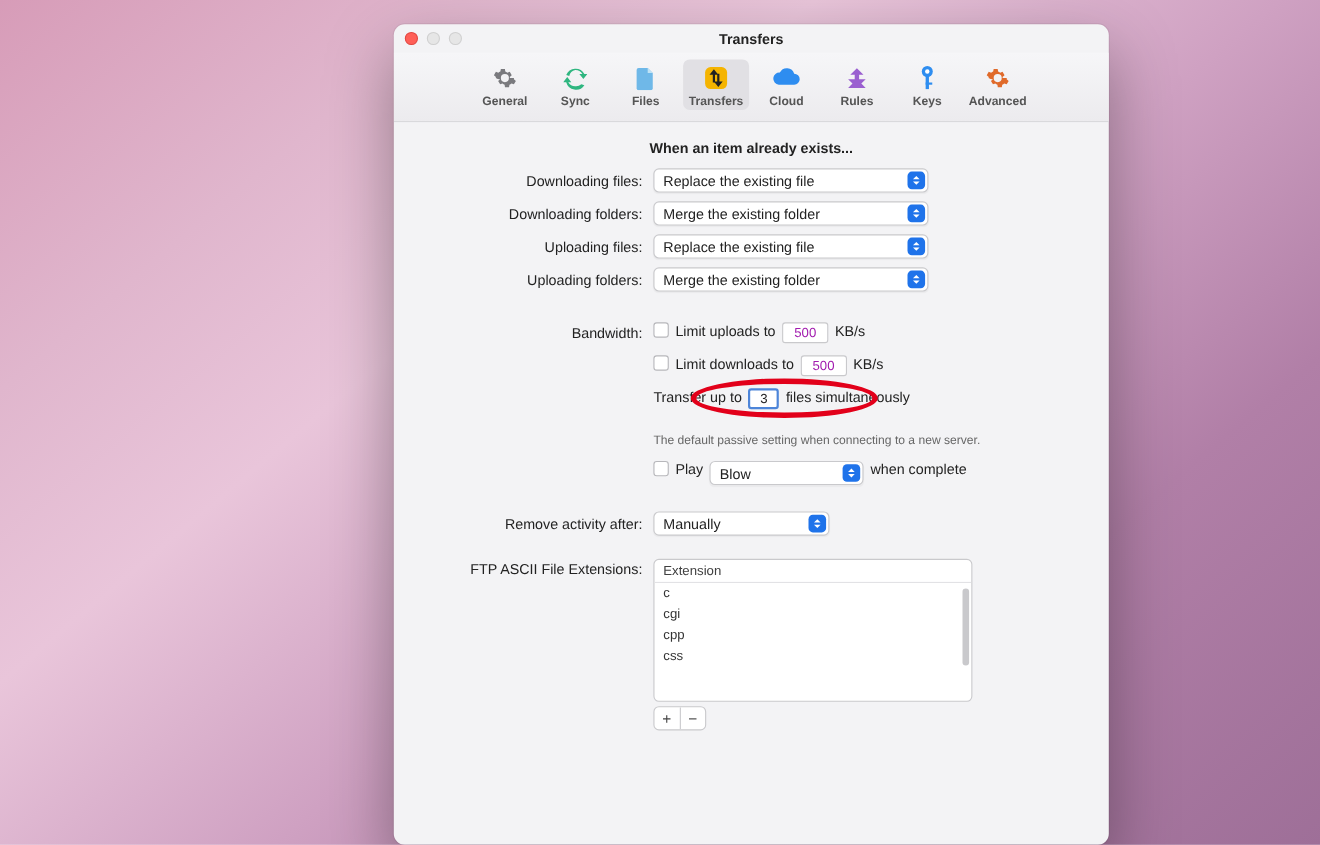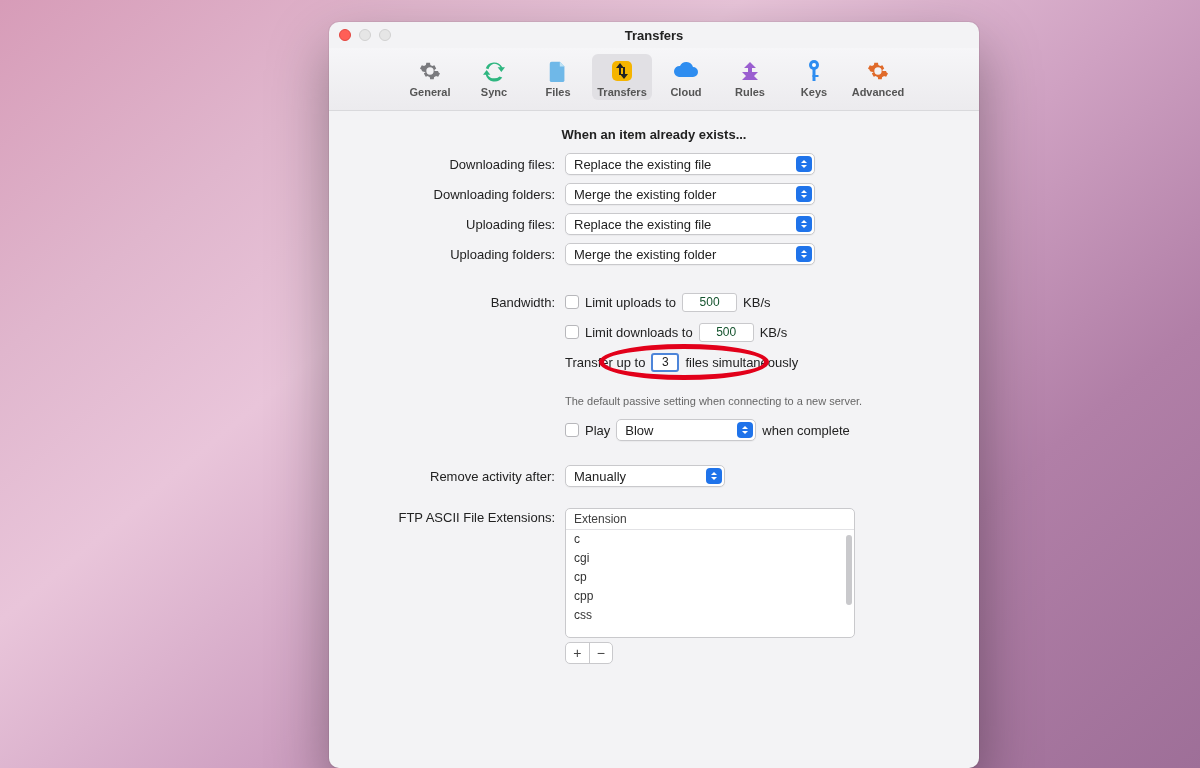--- a/index.html
+++ b/index.html
@@ -9,21 +9,21 @@
     height: 768px;
     font-family: -apple-system, "Helvetica Neue", Arial, sans-serif;
     font-size: 13px;
     color: #222;
     background: linear-gradient(140deg, #d79cb8 0%, #e0b6cd 20%, #e9c5da 35%, #cfa1c2 55%, #b17fa7 75%, #9e6f98 100%);
     position: relative;
     overflow: hidden;
   }
   .window {
     position:absolute;
-    left:329px; top:22px;
+    left:358px; top:22px;
     width:650px; height:746px;
     background:#f3f3f5;
     border-radius:10px;
     box-shadow: 0 25px 60px rgba(0,0,0,.35), 0 0 0 1px rgba(0,0,0,.05);
     overflow:hidden;
   }
   .titlebar {
     height:26px;
     display:flex;
     align-items:center;
@@ -50,21 +50,21 @@
     width:60px; text-align:center; font-size:11px; color:#555;
     padding:4px 2px 2px; border-radius:6px;
   }
   .tool.active { background:#e1e0e4; }
   .tool .ico { height:26px; display:flex; align-items:center; justify-content:center; }
   .tool .lbl { margin-top:2px;font-weight:bold; }
   .content { padding:10px 26px 10px 26px; position:relative; }
   .section-title { text-align:center; font-weight:700; font-size:13px; margin:6px 0 10px; }
   .row { display:flex; align-items:center; margin:6px 0; min-height:24px; }
   .row .lab { width:210px; text-align:right; padding-right:10px; }
-  .row .ctl { flex:1; display:flex; align-items:center; gap:6px; flex-wrap:wrap; }
+  .row .ctl { flex:1; display:flex; gap:6px; flex-wrap:wrap; }
   .select {
     display:inline-flex; align-items:center; justify-content:space-between;
     background:#fff; border:1px solid #c9c9cc; border-radius:5px;
     height:22px; padding:0 2px 0 8px; font-size:13px; min-width:120px;
     box-shadow:0 1px 1px rgba(0,0,0,.04);
   }
   .select .arrow {
     width:16px; height:16px; border-radius:4px;
     background:#1f73ea;
     display:flex; flex-direction:column; align-items:center; justify-content:center;
@@ -76,22 +76,22 @@
   .select .arrow::before { border-bottom:3px solid #fff; margin-bottom:1px;}
   .select .arrow::after  { border-top:3px solid #fff; margin-top:1px;}
   .chk {
     width:14px;height:14px;border:1px solid #b7b7bb;border-radius:3px;background:#fff;
     display:inline-flex;align-items:center;justify-content:center;flex:0 0 auto;
   }
   .chk.checked { background:#1f73ea; border-color:#1f73ea; }
   .chk.checked svg { display:block; }
   .chk svg { display:none; }
   .numbox {
-    width:55px;height:19px;border:1px solid #c9c9cc;background:#fff;border-radius:3px;
-    text-align:center;font-size:12px;line-height:17px;color:#14532d;
+    width:42px;height:19px;border:1px solid #c9c9cc;background:#fff;border-radius:3px;
+    text-align:center;font-size:12px;line-height:17px;color:#a21caf;
   }
   .numbox.small { width:28px; color:#222; border:2px solid #4d85d9; line-height:15px;}
   .hint { font-size:11px; color:#666; margin-top:2px; margin-left:0;}
   .listbox {
     border:1px solid #c9c9cc; border-radius:5px; background:#fff;
     width:290px; height:130px; overflow:hidden; position:relative;
   }
   .listbox .hdr { font-size:12px; padding:3px 8px; border-bottom:1px solid #e2e2e5; color:#404040;}
   .listbox .items { padding:0 8px; font-size:12px; line-height:19px; color:#333; height:100px; overflow:hidden;}
   .listbox .scroll {
@@ -304,21 +304,20 @@
     <div style="height:8px"></div>
 
     <div class="row" style="align-items:flex-start">
       <div class="lab" style="padding-top:2px">FTP ASCII File Extensions:</div>
       <div class="ctl" style="display:block">
         <div class="listbox">
           <div class="hdr">Extension</div>
           <div class="items">
             <div>c</div>
             <div>cgi</div>
-            <div>cp</div>
             <div>cpp</div>
             <div>css</div>
           </div>
           <div class="scroll"></div>
         </div>
         <div class="pm">
           <div>+</div>
           <div>−</div>
         </div>
       </div>

